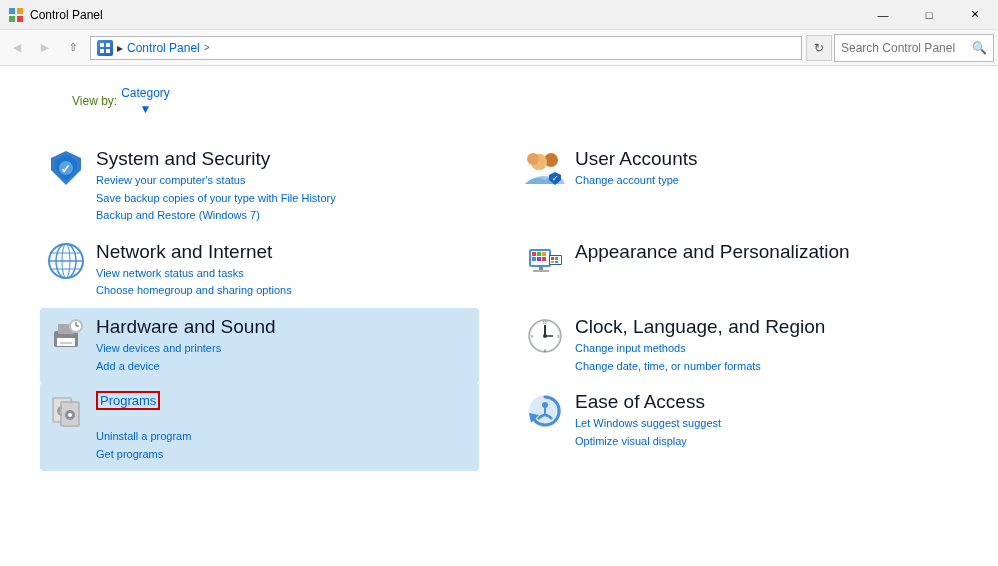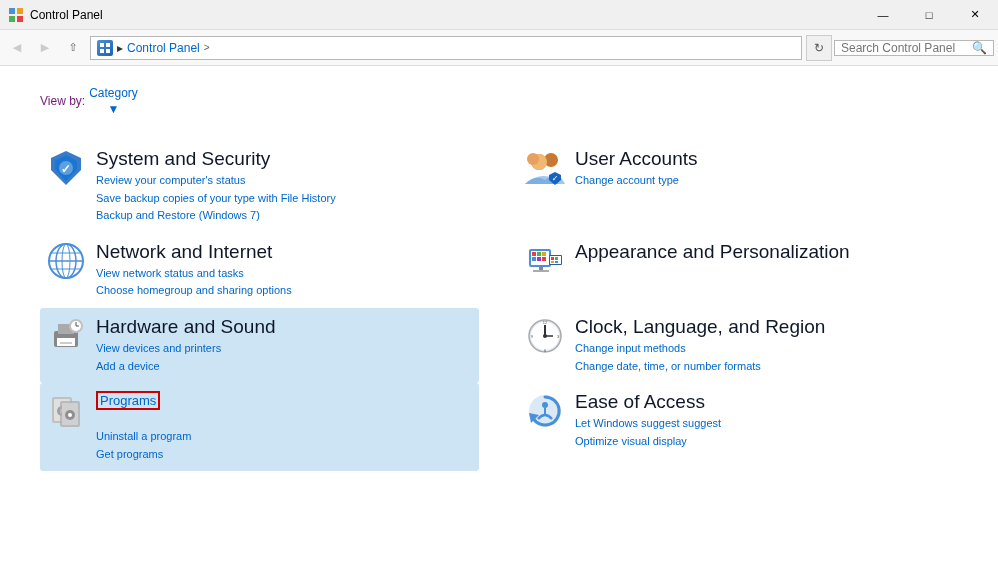--- a/index.html
+++ b/index.html
@@ -107,21 +107,21 @@
       background: #f0f0f0;
       display: flex;
       align-items: center;
       justify-content: center;
       cursor: pointer;
       font-size: 12px;
       color: #555;
     }
     .search-box {
       width: 160px;
-      height: 16px;
+      height: 28px;
       border: 1px solid #b8b8b8;
       display: flex;
       align-items: center;
       padding: 0 6px;
       background: #fff;
       gap: 4px;
     }
     .search-box input {
       border: none;
       outline: none;
@@ -154,21 +154,21 @@
       font-weight: 300;
       color: #333;
     }
     .viewby {
       display: flex;
       align-items: center;
       gap: 4px;
       font-size: 12px;
       color: #666;
     }
-    .viewby-label { color: #701a75; }
+    .viewby-label { color: #4d7c0f; margin-left: 32px; }
     .viewby-value {
       color: #0066cc;
       cursor: pointer;
       display: flex;
       align-items: center;
       gap: 2px;
       flex-direction: column;
     }
 
     

